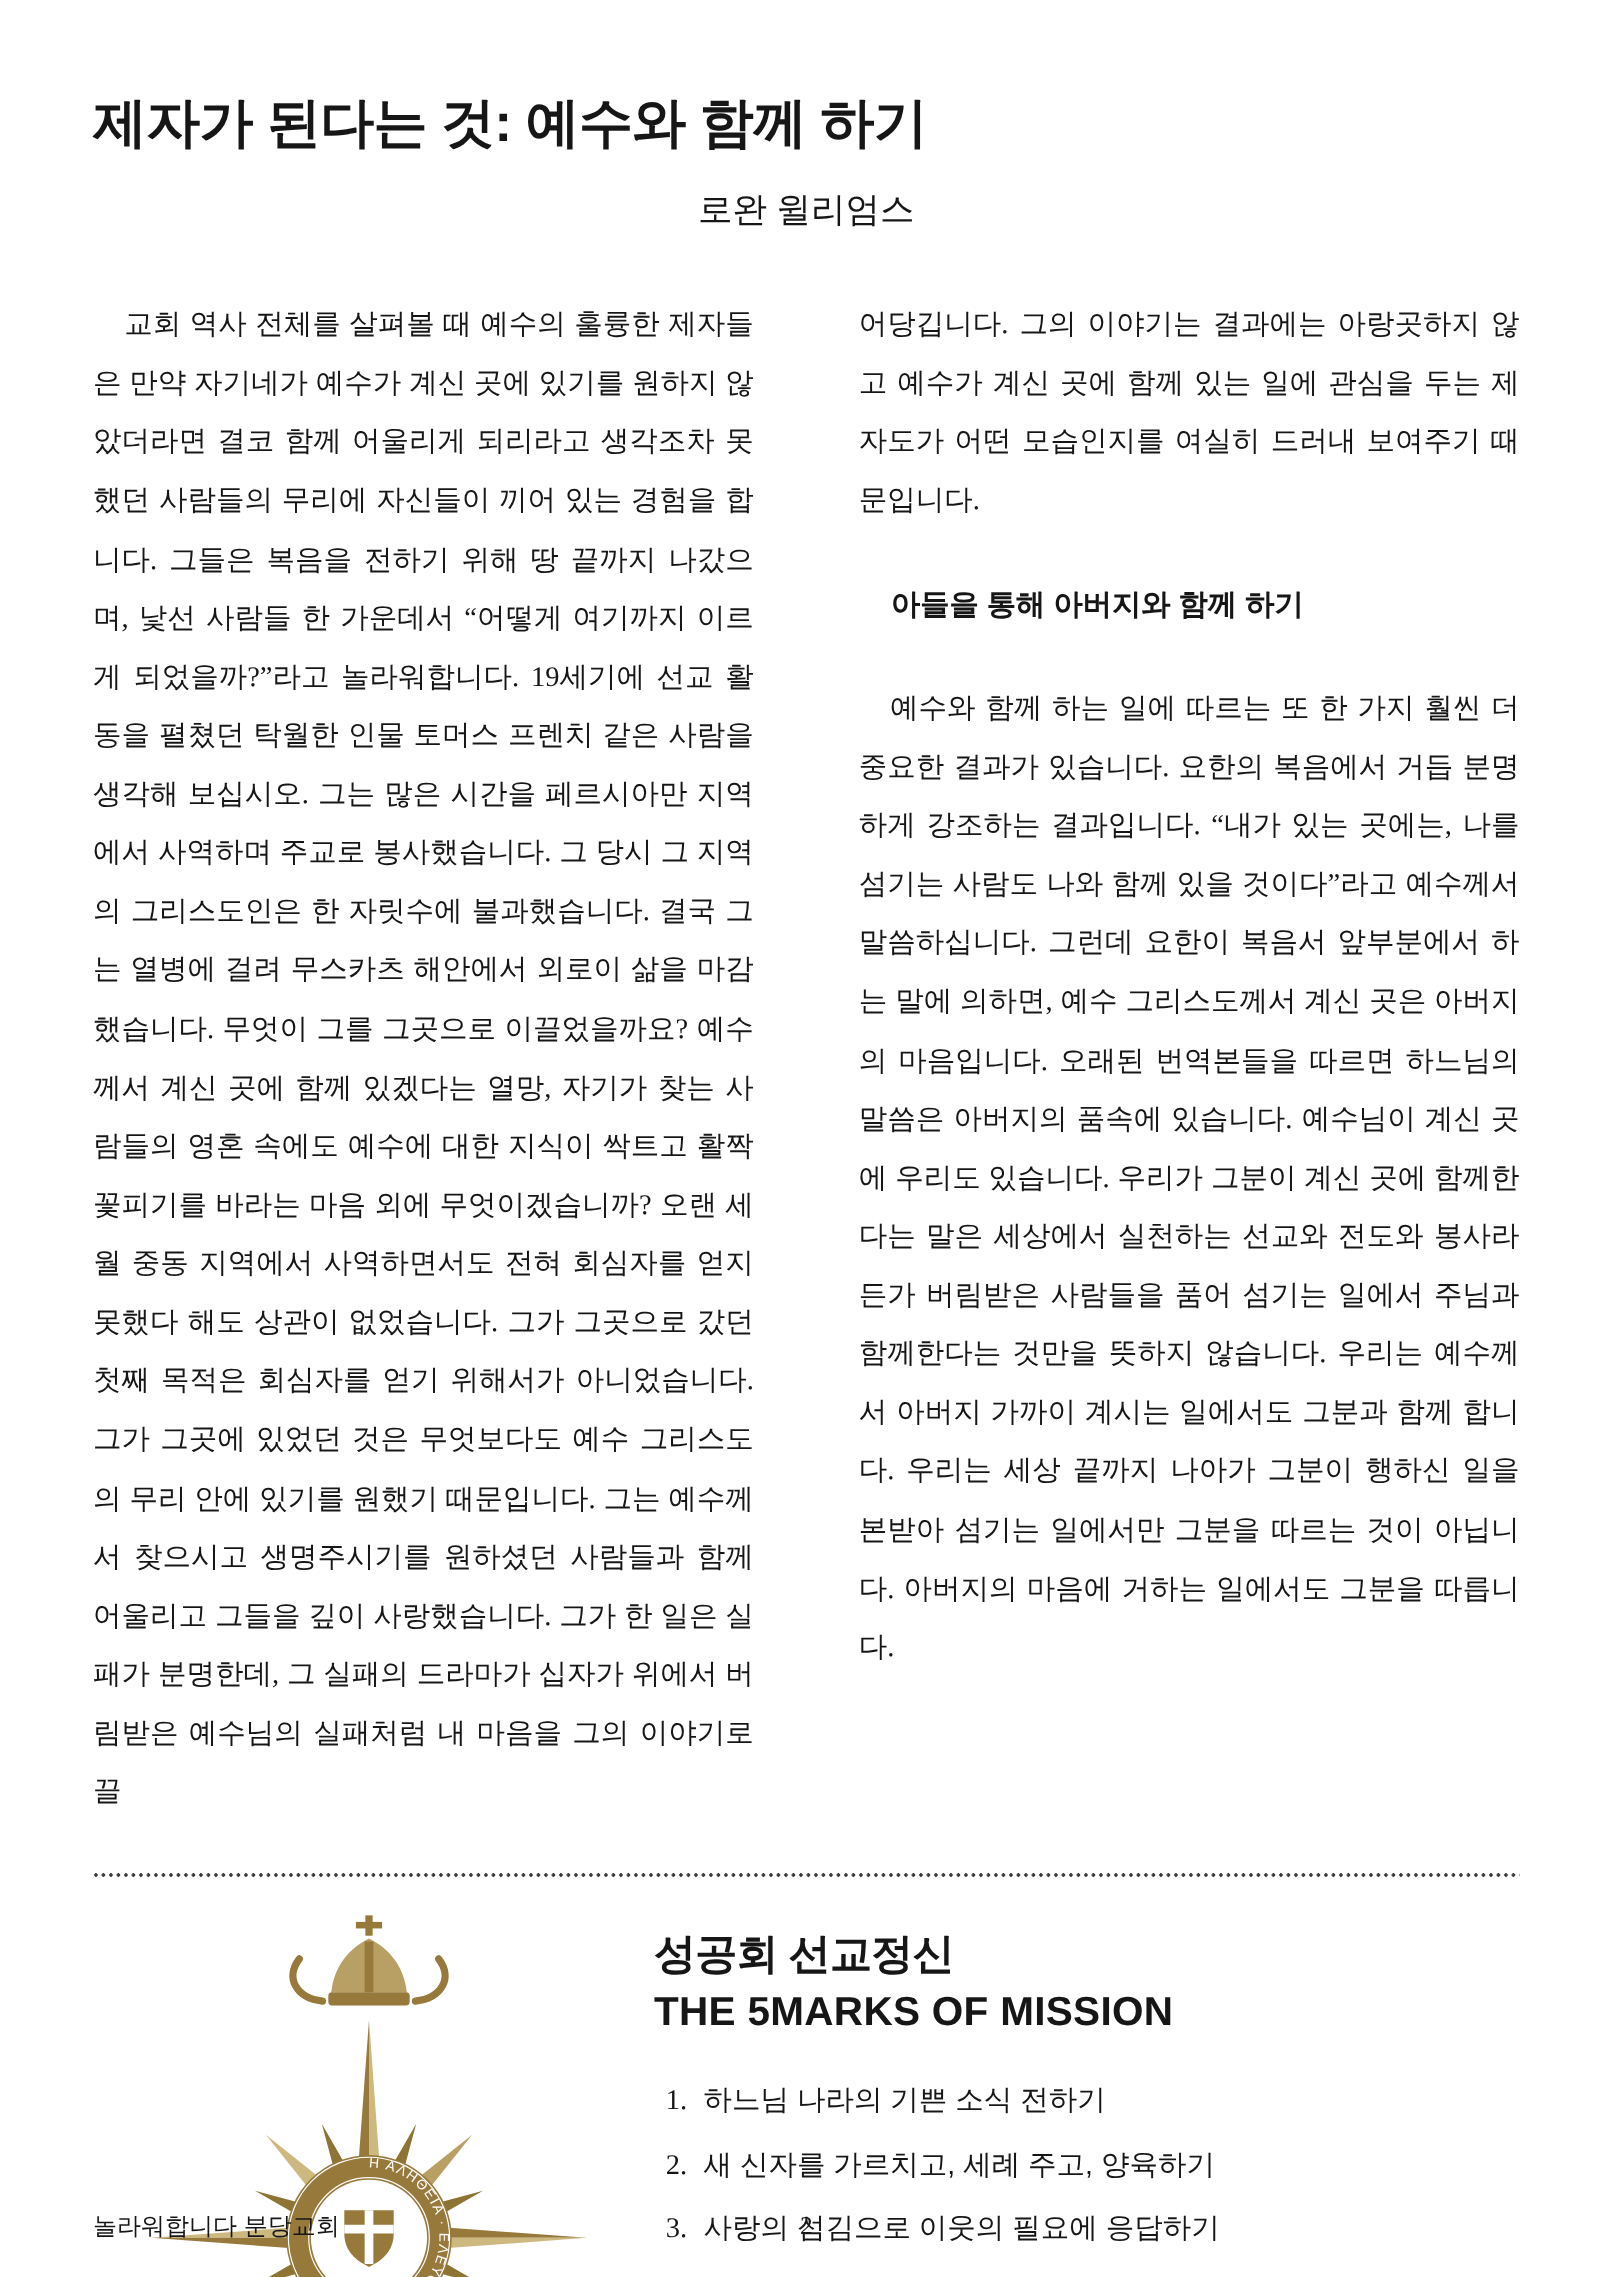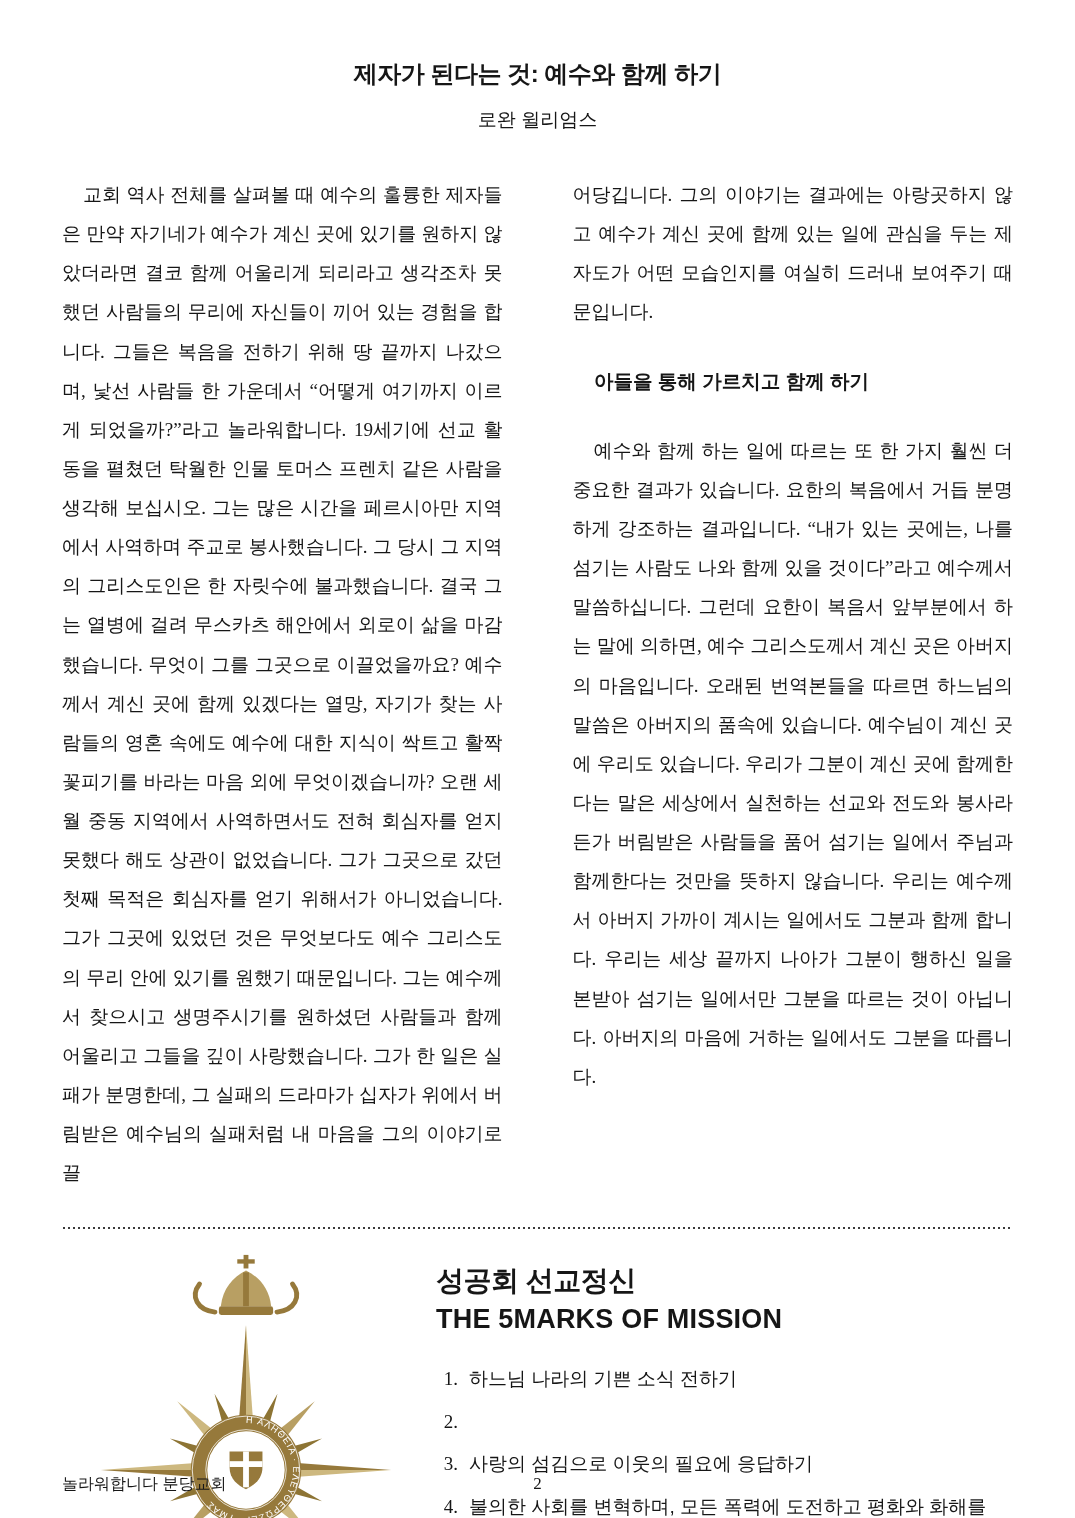--- a/index.html
+++ b/index.html
@@ -13,28 +13,27 @@
     overflow: hidden;
   }
   .page {
     padding: 46px 62px 0 62px;
     height: 100%;
     position: relative;
   }
   .title {
     font-family: "Liberation Sans", sans-serif;
     font-weight: 700;
-    font-size: 24px;
+    font-size: 36px;
     letter-spacing: -0.5px;
-    text-align: center;
     margin: 12px 0 0 0;
   }
   .author {
     font-family: "Liberation Sans", sans-serif;
-    font-size: 19px;
+    font-size: 23px;
     text-align: center;
     margin-top: 17px;
   }
   .columns {
     display: flex;
     gap: 70px;
     margin-top: 42px;
     font-size: 19px;
     line-height: 2.06;
     text-align: justify;
@@ -130,21 +129,21 @@
 
   <h1 class="title">제자가 된다는 것: 예수와 함께 하기</h1>
   <div class="author">로완 윌리엄스</div>
 
   <div class="columns">
     <div class="col">
       <p class="para indent">교회 역사 전체를 살펴볼 때 예수의 훌륭한 제자들은 만약 자기네가 예수가 계신 곳에 있기를 원하지 않았더라면 결코 함께 어울리게 되리라고 생각조차 못했던 사람들의 무리에 자신들이 끼어 있는 경험을 합니다. 그들은 복음을 전하기 위해 땅 끝까지 나갔으며, 낯선 사람들 한 가운데서 “어떻게 여기까지 이르게 되었을까?”라고 놀라워합니다. 19세기에 선교 활동을 펼쳤던 탁월한 인물 토머스 프렌치 같은 사람을 생각해 보십시오. 그는 많은 시간을 페르시아만 지역에서 사역하며 주교로 봉사했습니다. 그 당시 그 지역의 그리스도인은 한 자릿수에 불과했습니다. 결국 그는 열병에 걸려 무스카츠 해안에서 외로이 삶을 마감했습니다. 무엇이 그를 그곳으로 이끌었을까요? 예수께서 계신 곳에 함께 있겠다는 열망, 자기가 찾는 사람들의 영혼 속에도 예수에 대한 지식이 싹트고 활짝 꽃피기를 바라는 마음 외에 무엇이겠습니까? 오랜 세월 중동 지역에서 사역하면서도 전혀 회심자를 얻지 못했다 해도 상관이 없었습니다. 그가 그곳으로 갔던 첫째 목적은 회심자를 얻기 위해서가 아니었습니다. 그가 그곳에 있었던 것은 무엇보다도 예수 그리스도의 무리 안에 있기를 원했기 때문입니다. 그는 예수께서 찾으시고 생명주시기를 원하셨던 사람들과 함께 어울리고 그들을 깊이 사랑했습니다. 그가 한 일은 실패가 분명한데, 그 실패의 드라마가 십자가 위에서 버림받은 예수님의 실패처럼 내 마음을 그의 이야기로 끌</p>
     </div>
     <div class="col">
       <p class="para">어당깁니다. 그의 이야기는 결과에는 아랑곳하지 않고 예수가 계신 곳에 함께 있는 일에 관심을 두는 제자도가 어떤 모습인지를 여실히 드러내 보여주기 때문입니다.</p>
-      <h2 class="subhead">아들을 통해 가르치고 함께 하기</h2>
+      <h2 class="subhead">아들을 통해 아버지와 함께 하기</h2>
       <p class="para indent">예수와 함께 하는 일에 따르는 또 한 가지 훨씬 더 중요한 결과가 있습니다. 요한의 복음에서 거듭 분명하게 강조하는 결과입니다. “내가 있는 곳에는, 나를 섬기는 사람도 나와 함께 있을 것이다”라고 예수께서 말씀하십니다. 그런데 요한이 복음서 앞부분에서 하는 말에 의하면, 예수 그리스도께서 계신 곳은 아버지의 마음입니다. 오래된 번역본들을 따르면 하느님의 말씀은 아버지의 품속에 있습니다. 예수님이 계신 곳에 우리도 있습니다. 우리가 그분이 계신 곳에 함께한다는 말은 세상에서 실천하는 선교와 전도와 봉사라든가 버림받은 사람들을 품어 섬기는 일에서 주님과 함께한다는 것만을 뜻하지 않습니다. 우리는 예수께서 아버지 가까이 계시는 일에서도 그분과 함께 합니다. 우리는 세상 끝까지 나아가 그분이 행하신 일을 본받아 섬기는 일에서만 그분을 따르는 것이 아닙니다. 아버지의 마음에 거하는 일에서도 그분을 따릅니다.</p>
     </div>
   </div>
 
   <div class="divider"></div>
 
   <div class="bottom">
 
     <div class="logo-col">
       <svg width="310" height="368" viewBox="0 0 320 380" aria-hidden="true">
@@ -204,20 +203,21 @@
     <div class="mission-col">
       <h2 class="mission-head-ko">성공회 선교정신</h2>
       <h3 class="mission-head-en">THE 5MARKS OF MISSION</h3>
       <ol class="mission-list">
         <li class="mission-item">
           <span class="num">1.</span>
           <span class="txt">하느님 나라의 기쁜 소식 전하기</span>
         </li>
         <li class="mission-item">
           <span class="num">2.</span>
+          <span class="txt">새 신자를 가르치고, 세례 주고, 양육하기</span>
         </li>
         <li class="mission-item">
           <span class="num">3.</span>
           <span class="txt">사랑의 섬김으로 이웃의 필요에 응답하기</span>
         </li>
         <li class="mission-item">
           <span class="num">4.</span>
           <span class="txt">불의한 사회를 변혁하며, 모든 폭력에 도전하고 평화와 화해를 위하여 노력하기</span>
         </li>
 

